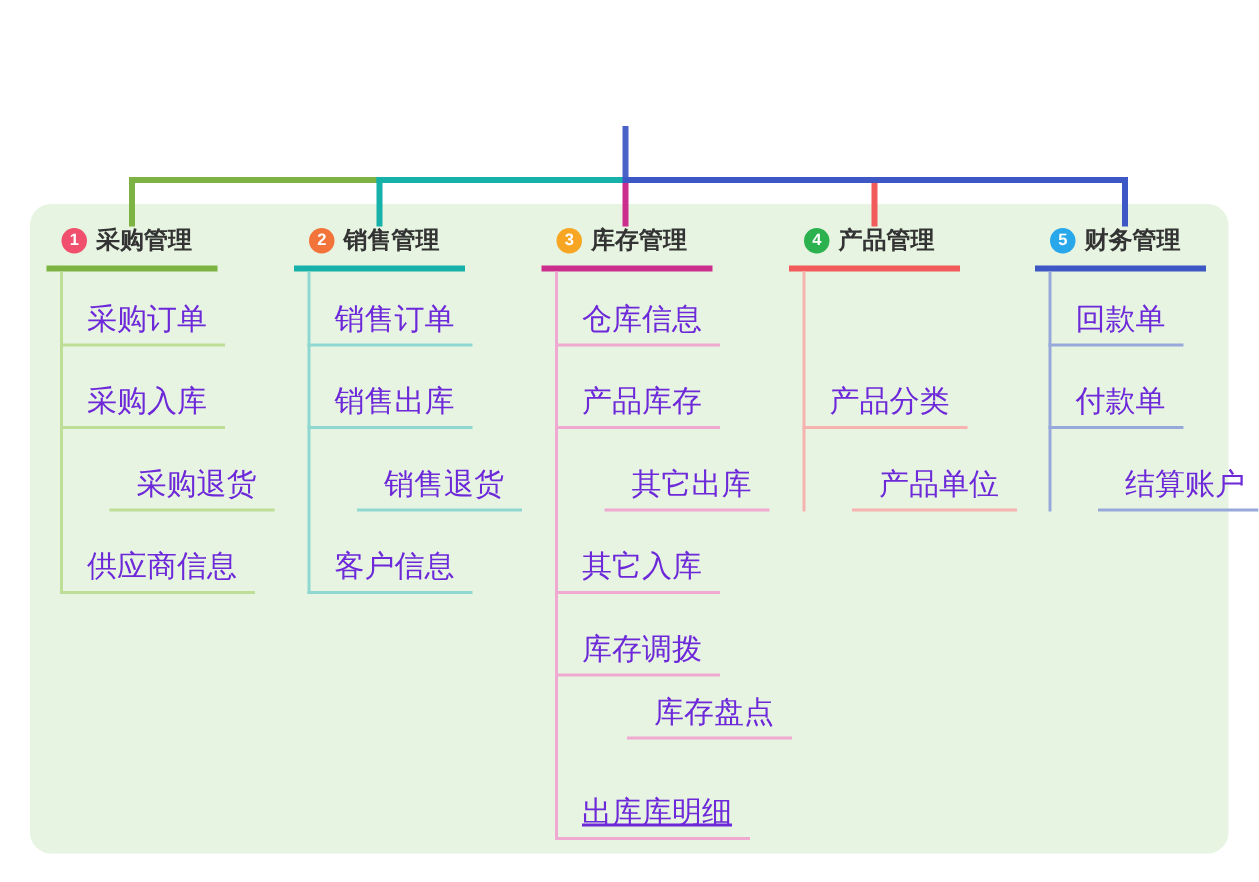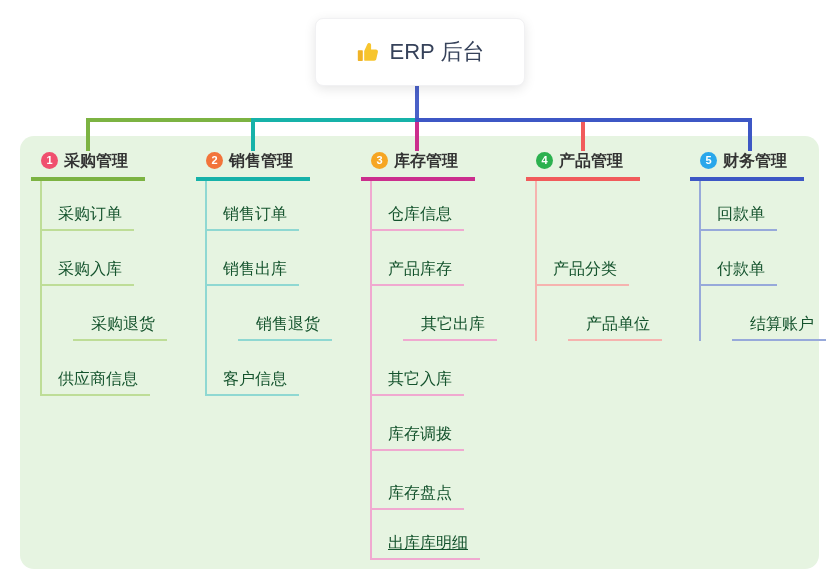--- a/index.html
+++ b/index.html
@@ -41,52 +41,43 @@
   }
   .badge{
     width:17px;height:17px;border-radius:50%;background:var(--badge);
     color:#fff;font-size:11px;font-weight:700;
     display:inline-flex;align-items:center;justify-content:center;flex:0 0 17px;
   }
   .vline{position:absolute;left:9px;top:31px;width:2px;background:var(--pale);}
   .v4{height:215px;} .v7{height:379px;} .v3{height:160px;}
   .child{
     position:absolute;left:9px;white-space:nowrap;
-    font-size:16px;line-height:19px;color:#14532d;
+    font-size:20px;line-height:19px;color:#6d28d9;
     padding:0 12px 6px 18px;border-bottom:2px solid var(--pale);
   }
   .r0{top:54px;} .r1{top:109px;} .r2{top:164px;margin-left:33px;} .r3{top:219px;}
-  .r4{top:274px;} .r5{top:333px;} .r6{top:383px;text-decoration:underline;}
+  .r4{top:274px;} .r5{top:316px;margin-left:48px;} .r6{top:383px;text-decoration:underline;}
 </style>
 </head>
 <body>
 
 <div class="canvas">
 
   <div class="panel" style="background: rgb(230, 244, 225);"></div>
 
   <div class="lnv root-line" style="background: rgb(74, 97, 200);"></div>
   <div class="lnh seg-a" style="background: rgb(124, 179, 66);"></div>
   <div class="lnh seg-b" style="background: rgb(22, 178, 169);"></div>
   <div class="lnh seg-c" style="background: rgb(61, 87, 197);"></div>
   <div class="lnv drop-a" style="background: rgb(124, 179, 66);"></div>
   <div class="lnv drop-b" style="background: rgb(22, 178, 169);"></div>
   <div class="lnv drop-c" style="background: rgb(203, 46, 141);"></div>
   <div class="lnv drop-d" style="background: rgb(241, 91, 91);"></div>
   <div class="lnv drop-e" style="background: rgb(61, 87, 197);"></div>
 
-  <div class="root">
-    <span class="thumb">
-      <svg width="24" height="24" viewBox="0 0 24 24" aria-hidden="true">
-        <path fill="#f0b327" d="M2.5 10.3h3.6c.4 0 .7.3.7.7v9.3c0 .4-.3.7-.7.7H2.5c-.4 0-.7-.3-.7-.7V11c0-.4.3-.7.7-.7z"></path>
-        <path fill="#f7c52e" d="M8.2 20.5v-9.6l3.2-6.8c.3-.7 1-1.1 1.7-1.1 1.1 0 2 .9 2 2v4.6h4.8c1.3 0 2.3 1.2 2 2.5l-1.6 7c-.2.9-1 1.6-2 1.6H9.9c-.6 0-1.2-.1-1.7-.2z"></path>
-      </svg>
-    </span>
-    <span>ERP 后台</span>
-  </div>
 
   <div class="branch pos0" style="--badge: #f0506e; --line: #7cb342; --pale: #bedd97;">
     <div class="bhead">
       <span class="badge">1</span>
       <span>采购管理</span>
     </div>
     <div class="vline v4"></div>
     <div class="child r0">采购订单</div>
     <div class="child r1">采购入库</div>
     <div class="child r2">采购退货</div>

